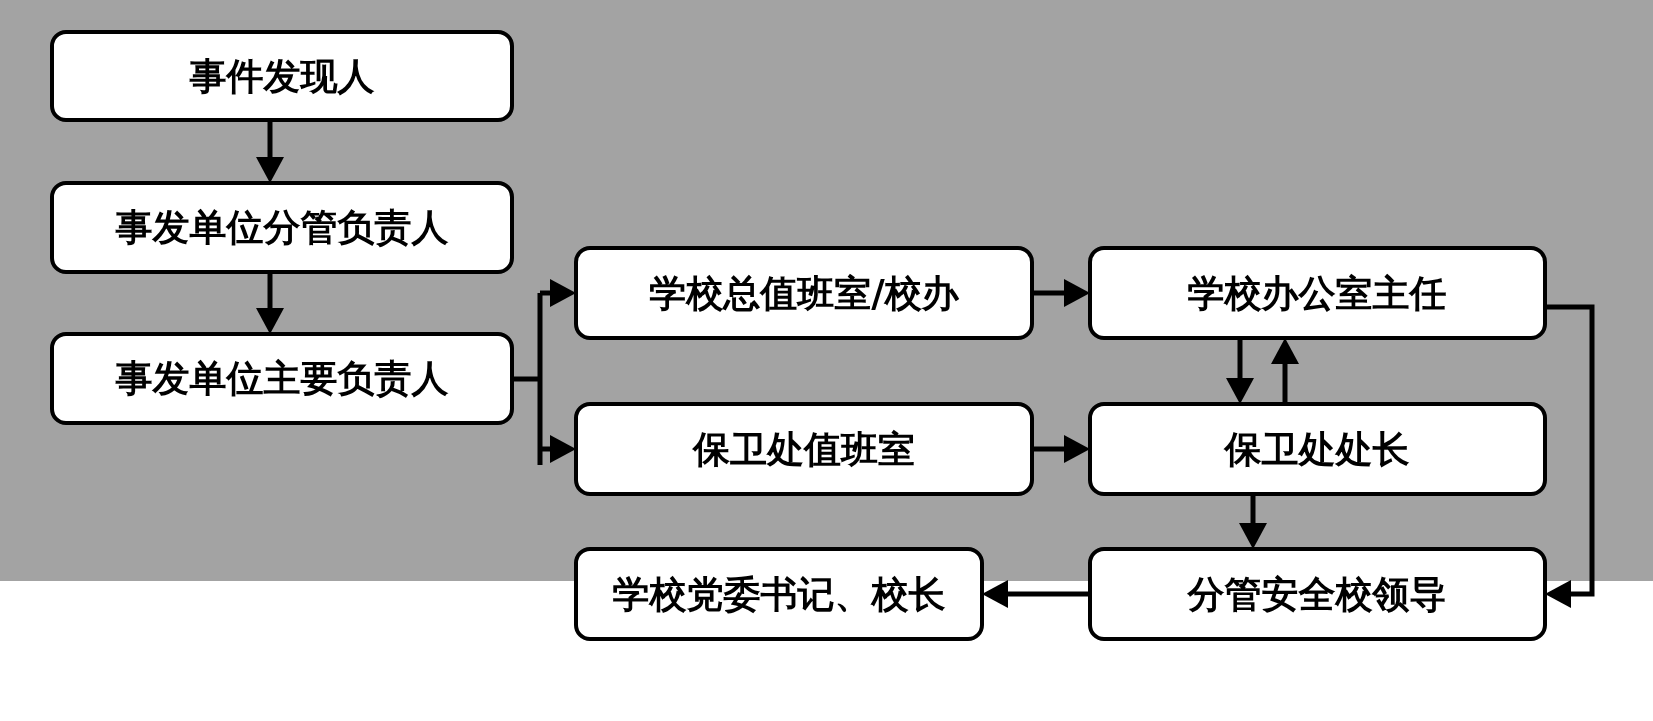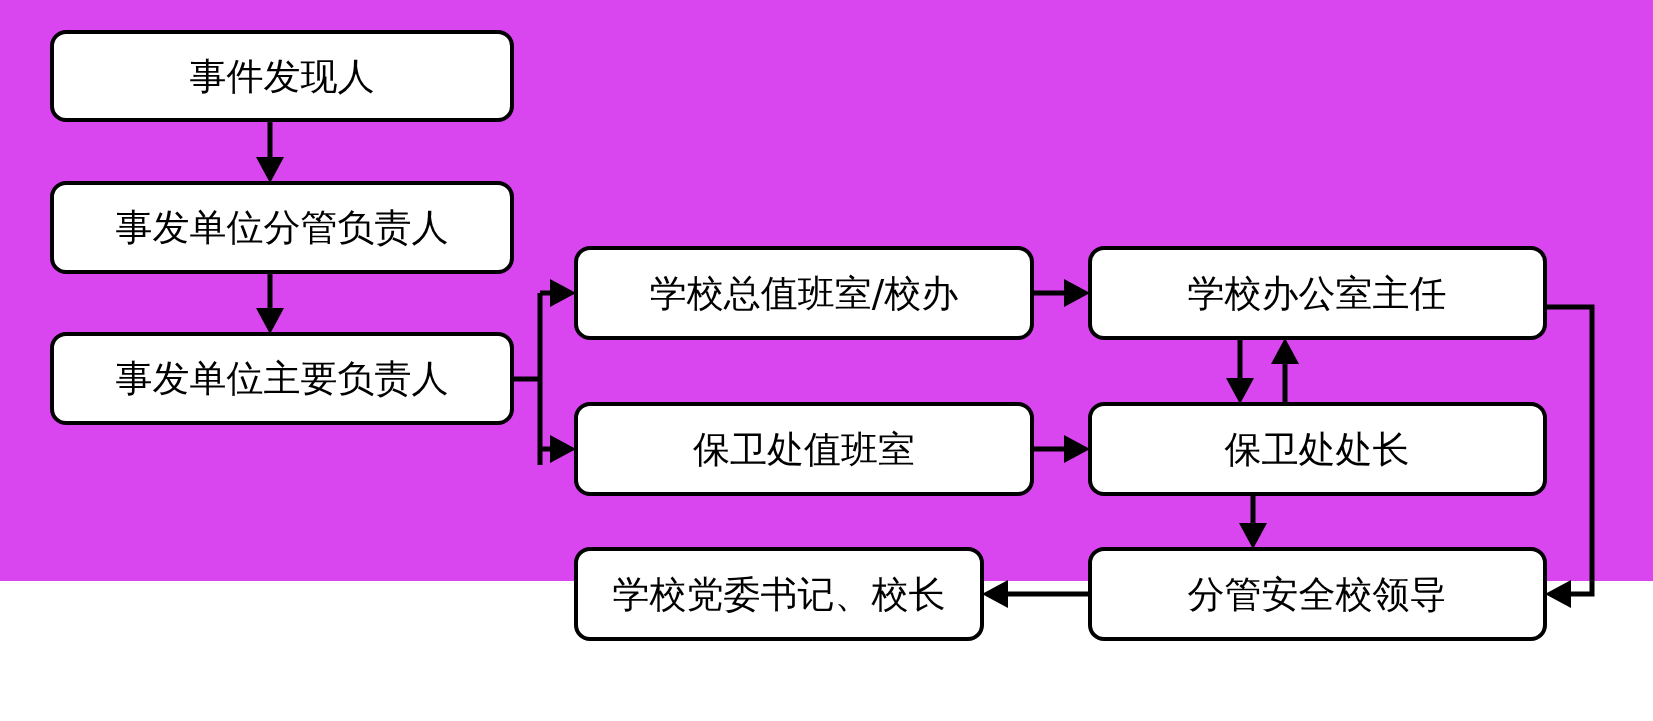--- a/index.html
+++ b/index.html
@@ -1,18 +1,18 @@
 <!DOCTYPE html>
 <html><head>
 <meta charset="utf-8">
 <style>
   html,body{margin:0;padding:0;background:#ffffff;}
   body{width:1653px;height:721px;overflow:hidden;
        font-family:"DejaVu Sans","Liberation Sans",sans-serif;}
-  #diagram-root{position:relative;width:1653px;height:581px;background:#d946ef;}
+  #diagram-root{position:relative;width:1653px;height:581px;background:#a3a3a3;font-weight:bold;}
   svg{display:block;}
   .node-rect{fill:#ffffff;stroke:#000000;stroke-width:4;}
   .node-label{font-family:"DejaVu Sans","Liberation Sans",sans-serif;
               font-size:37px;fill:#000000;text-anchor:middle;dominant-baseline:middle;}
   .edge-line{stroke:#000000;stroke-width:5;fill:none;stroke-linecap:butt;}
   .arrow-head{fill:#000000;stroke:none;}
 </style>
 </head>
 <body>
 

